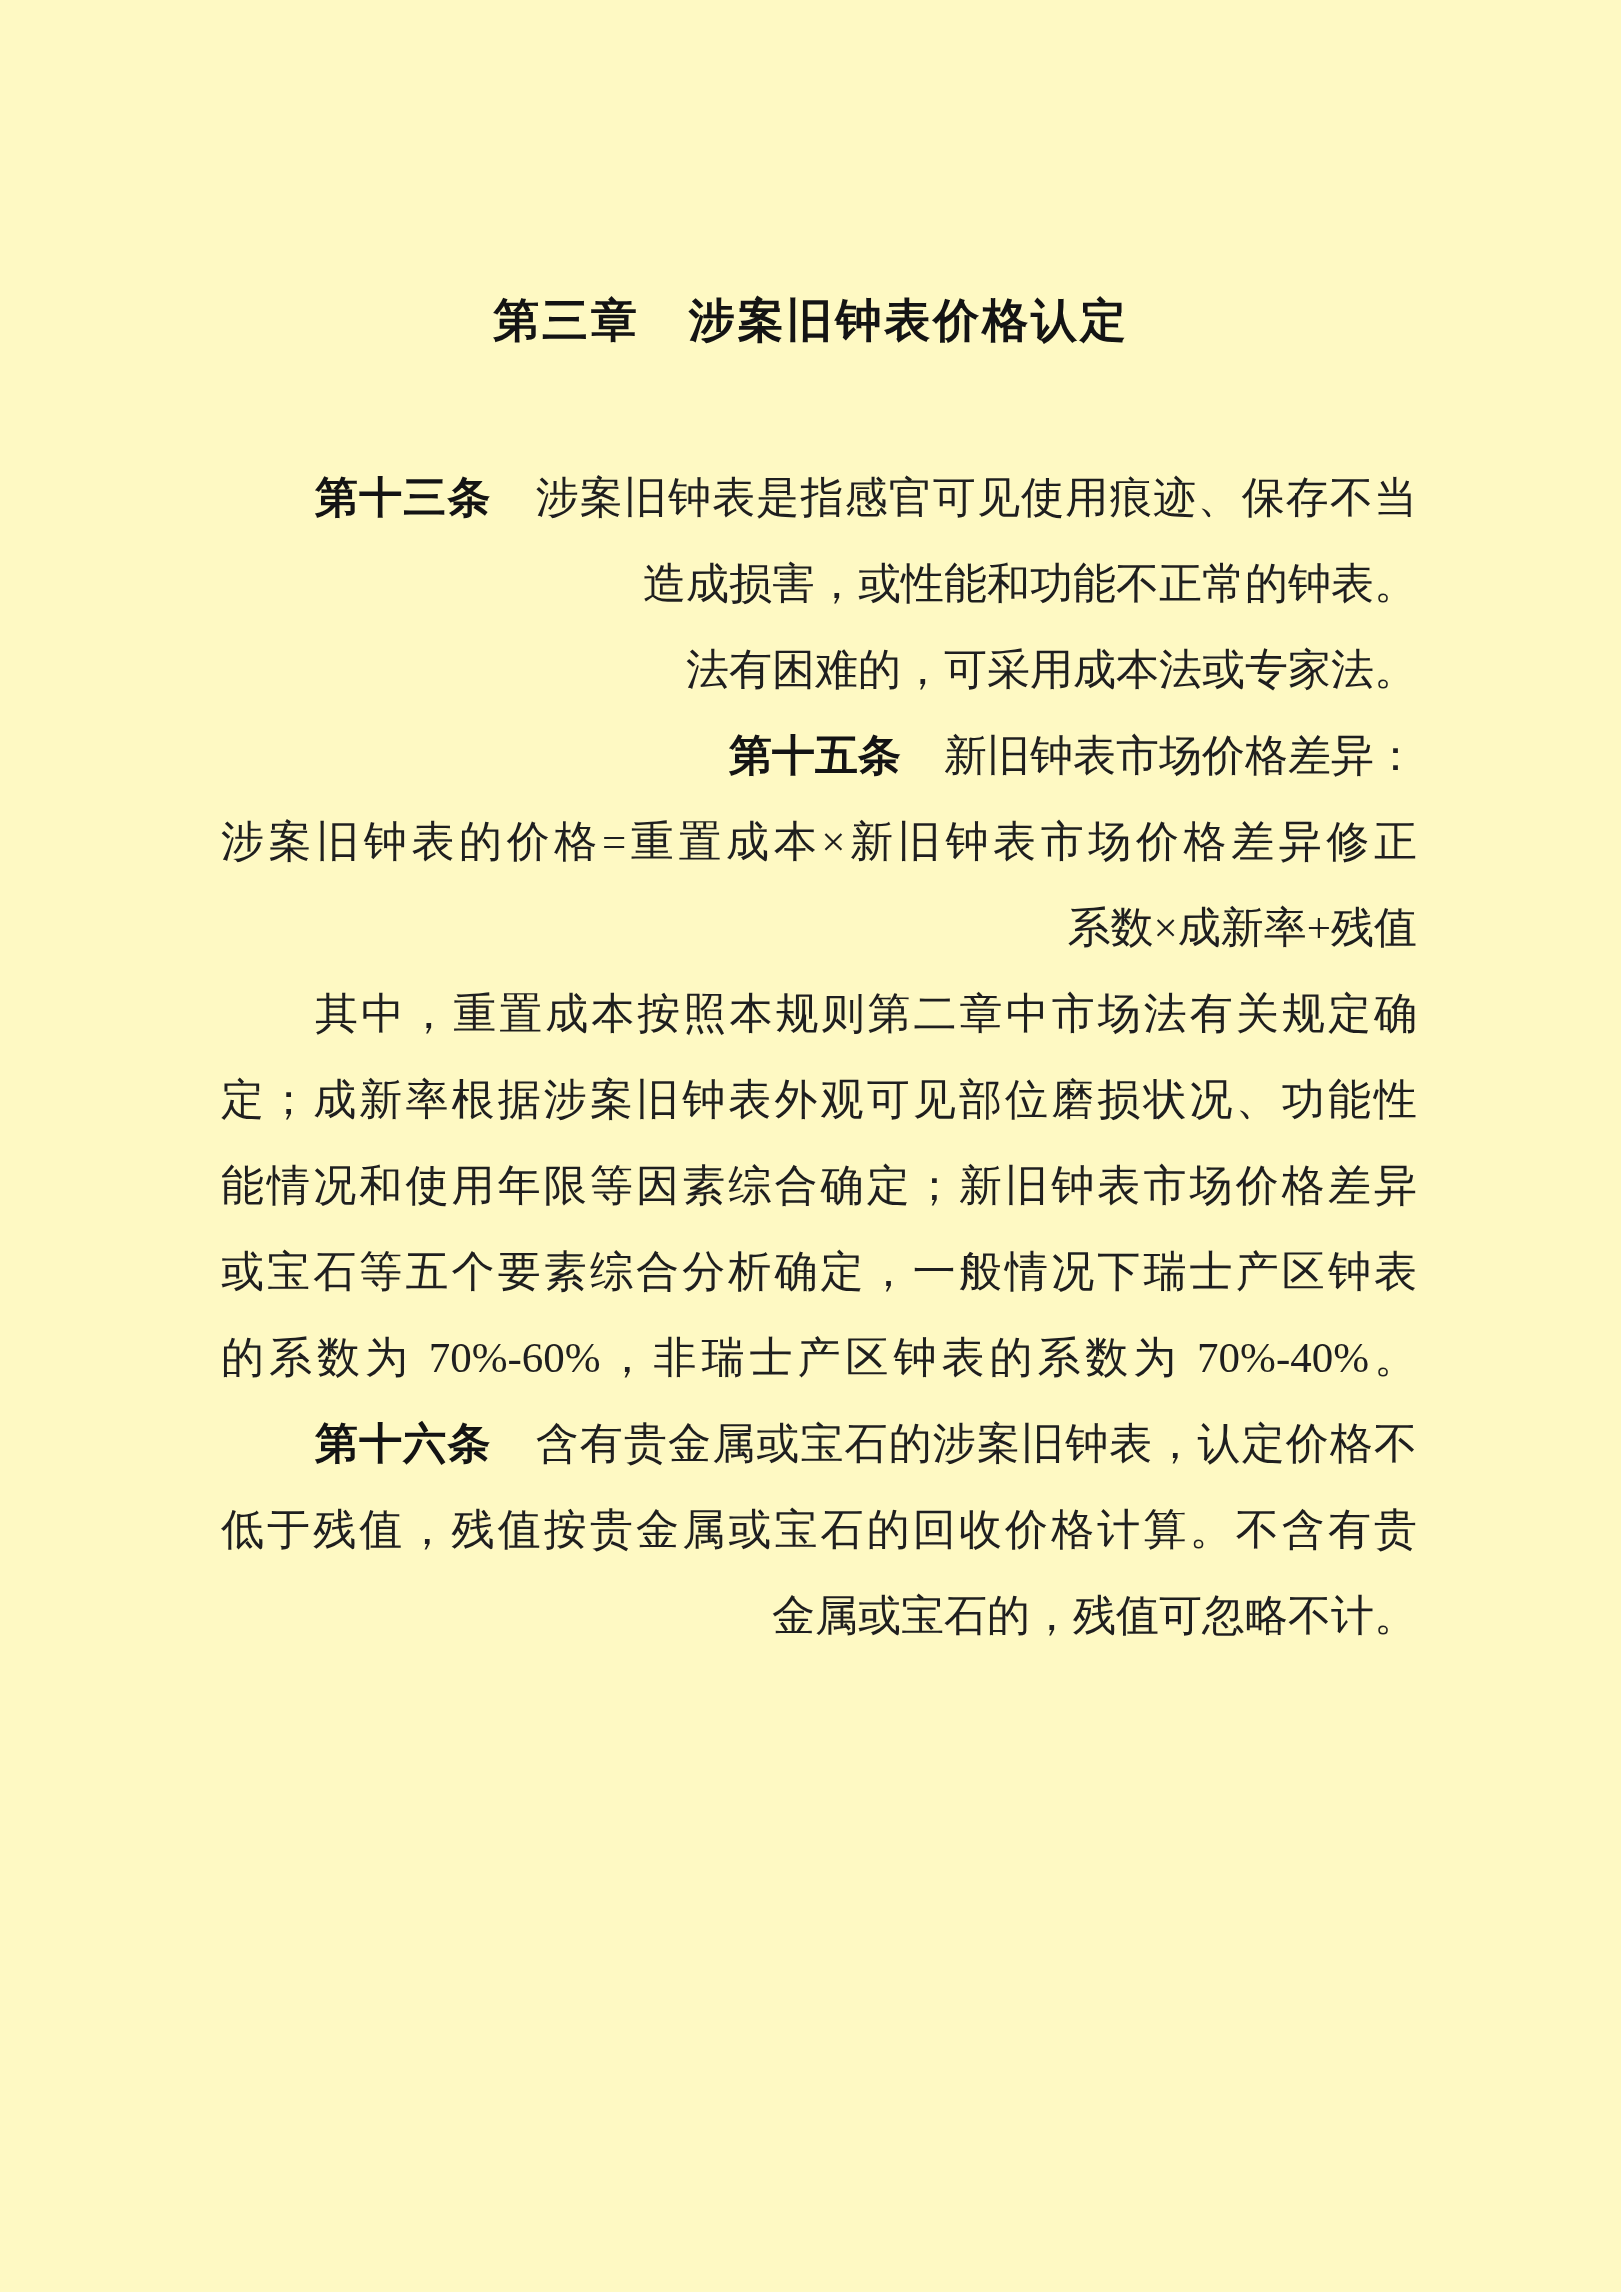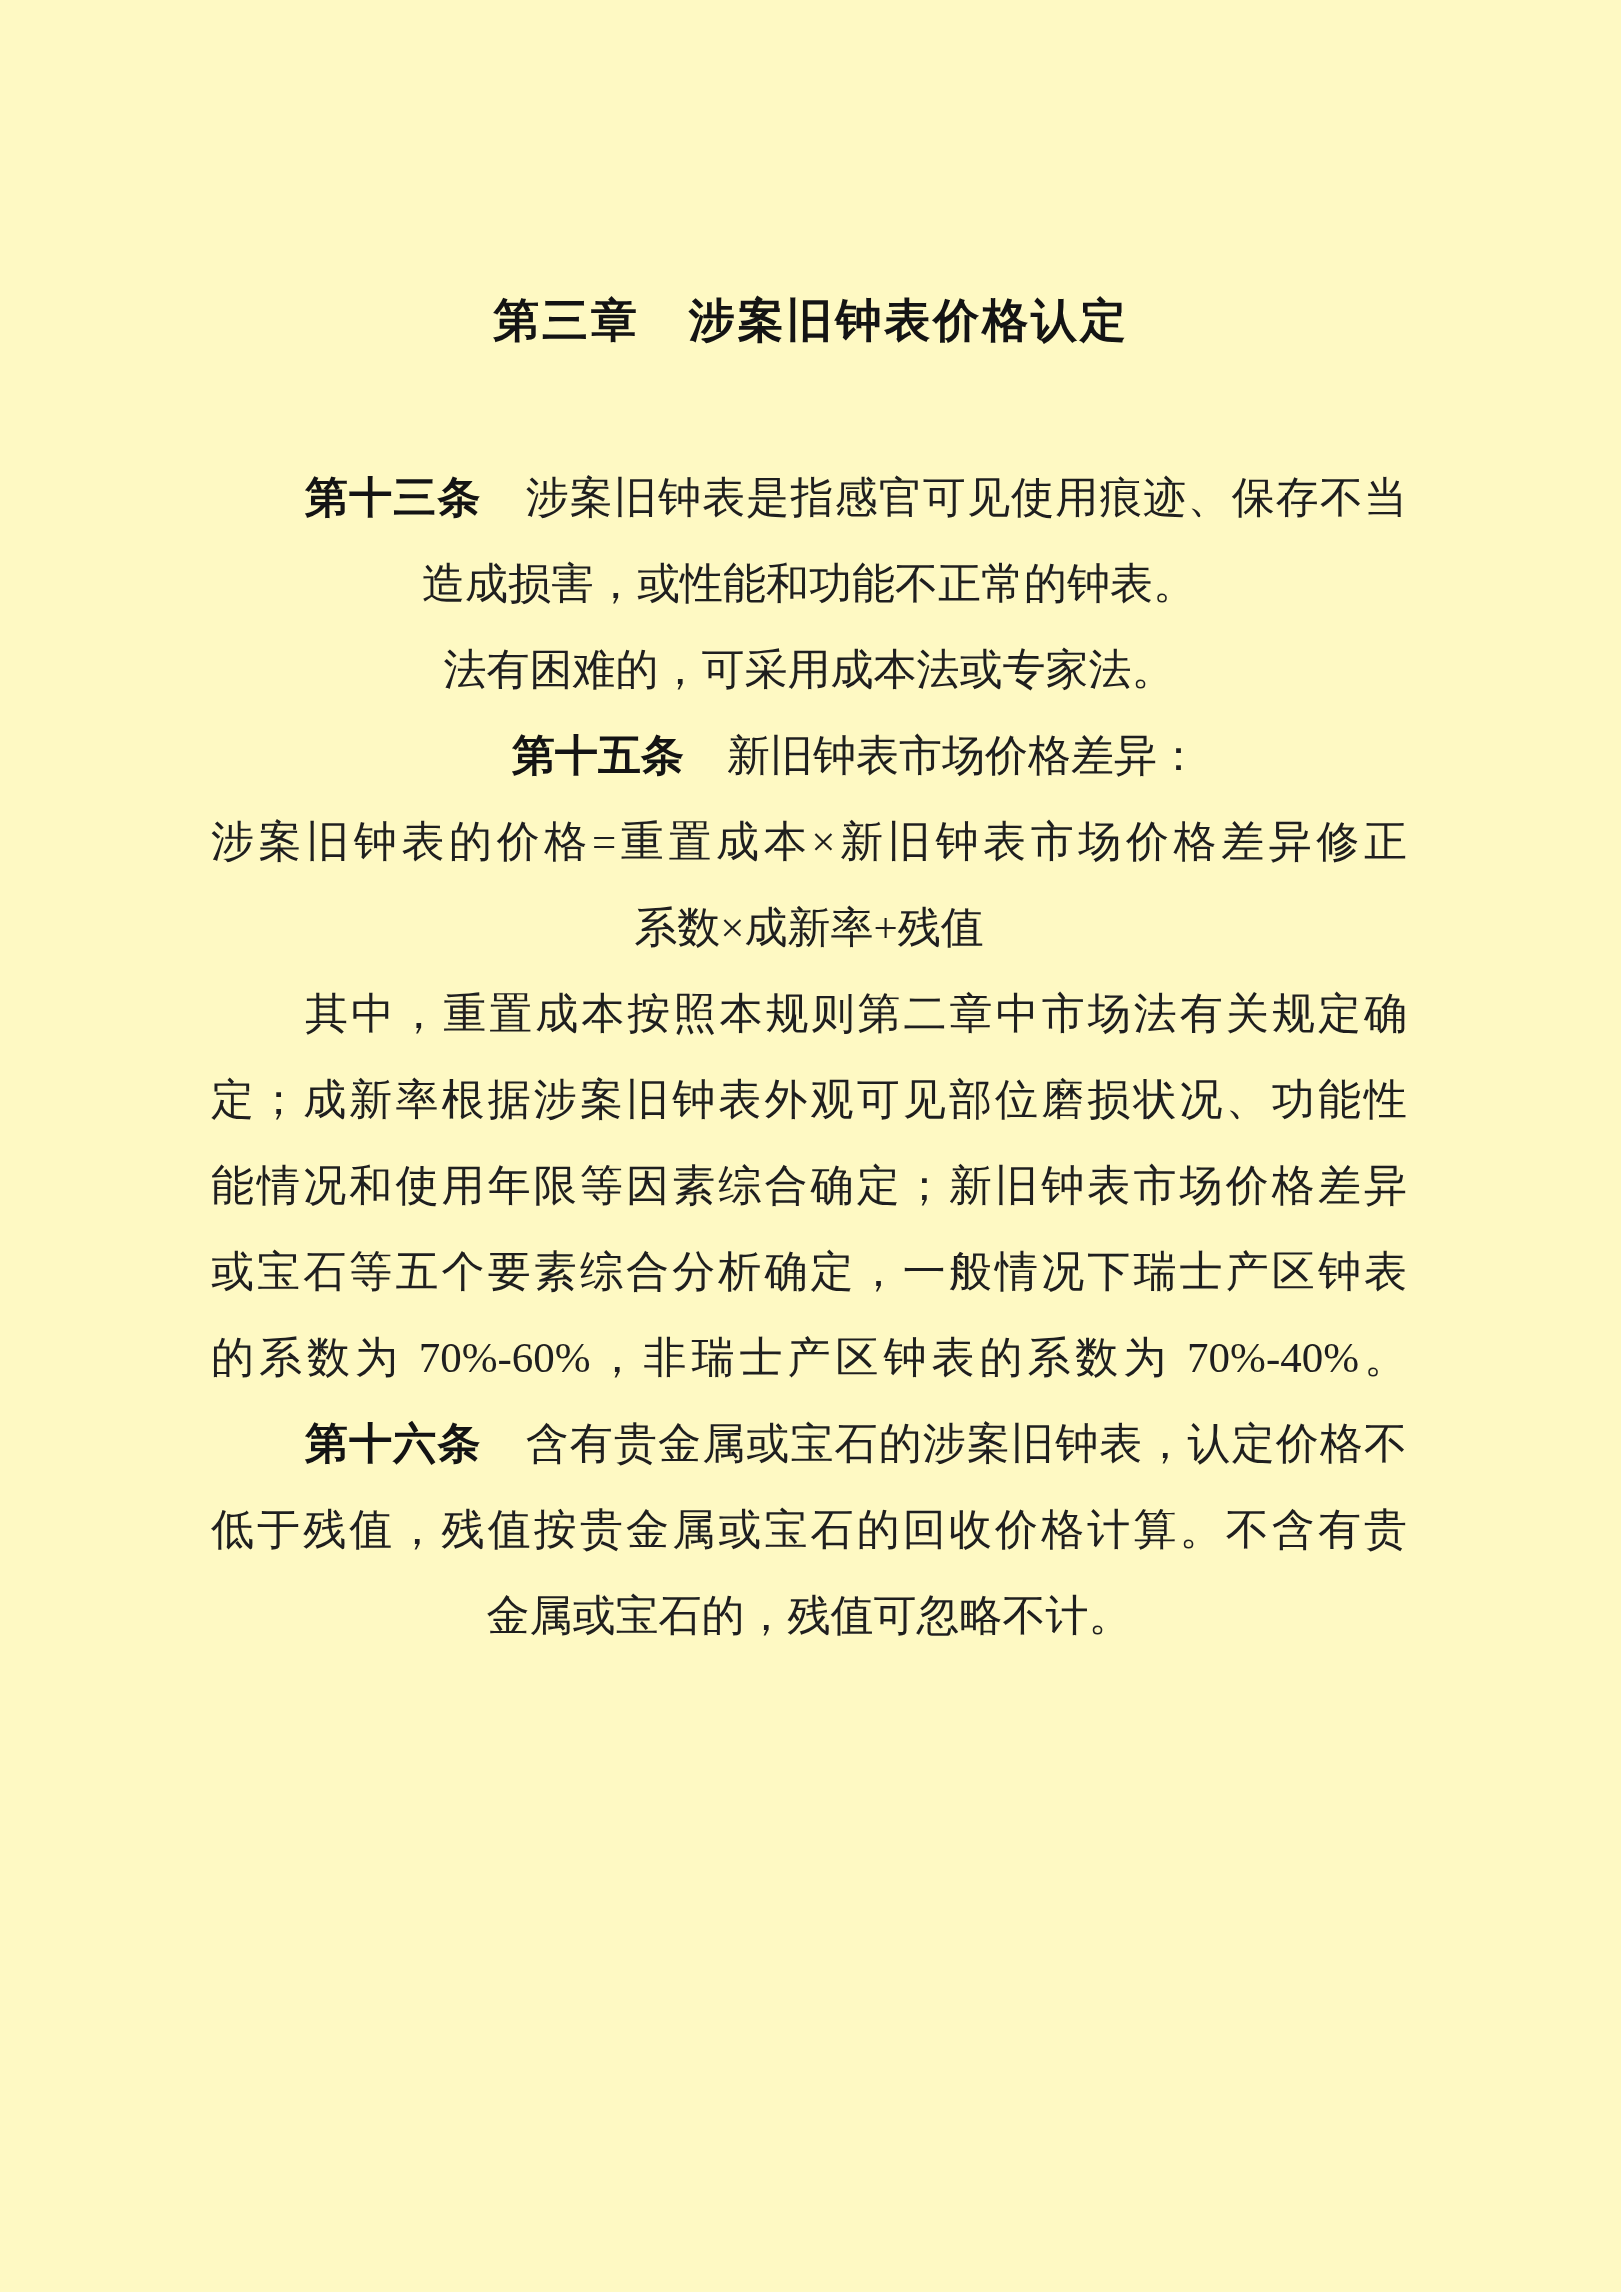--- a/index.html
+++ b/index.html
@@ -28,30 +28,30 @@
   }
   .chapter-title .tail-regular {
     font-family: "Liberation Serif", "DejaVu Serif", serif;
     font-weight: normal;
     letter-spacing: 1px;
   }
   #chapter3-heading { top: 291px; }
   #chapter4-heading { top: 1909px; }
   .body-lines {
     position: absolute;
-    left: 211px;
+    left: 221px;
     top: 455px;
     width: 1196px;
     font-size: 43px;
     color: #1f1f1f;
   }
   .line {
     height: 86px;
     line-height: 86px;
-    text-align: center;
+    text-align: right;
     white-space: nowrap;
   }
   .line.indent { padding-left: 94px; }
   .line.fill {
     white-space: normal;
     text-align: justify;
     text-align-last: justify;
     -moz-text-align-last: justify;
     text-justify: inter-character;
   }

